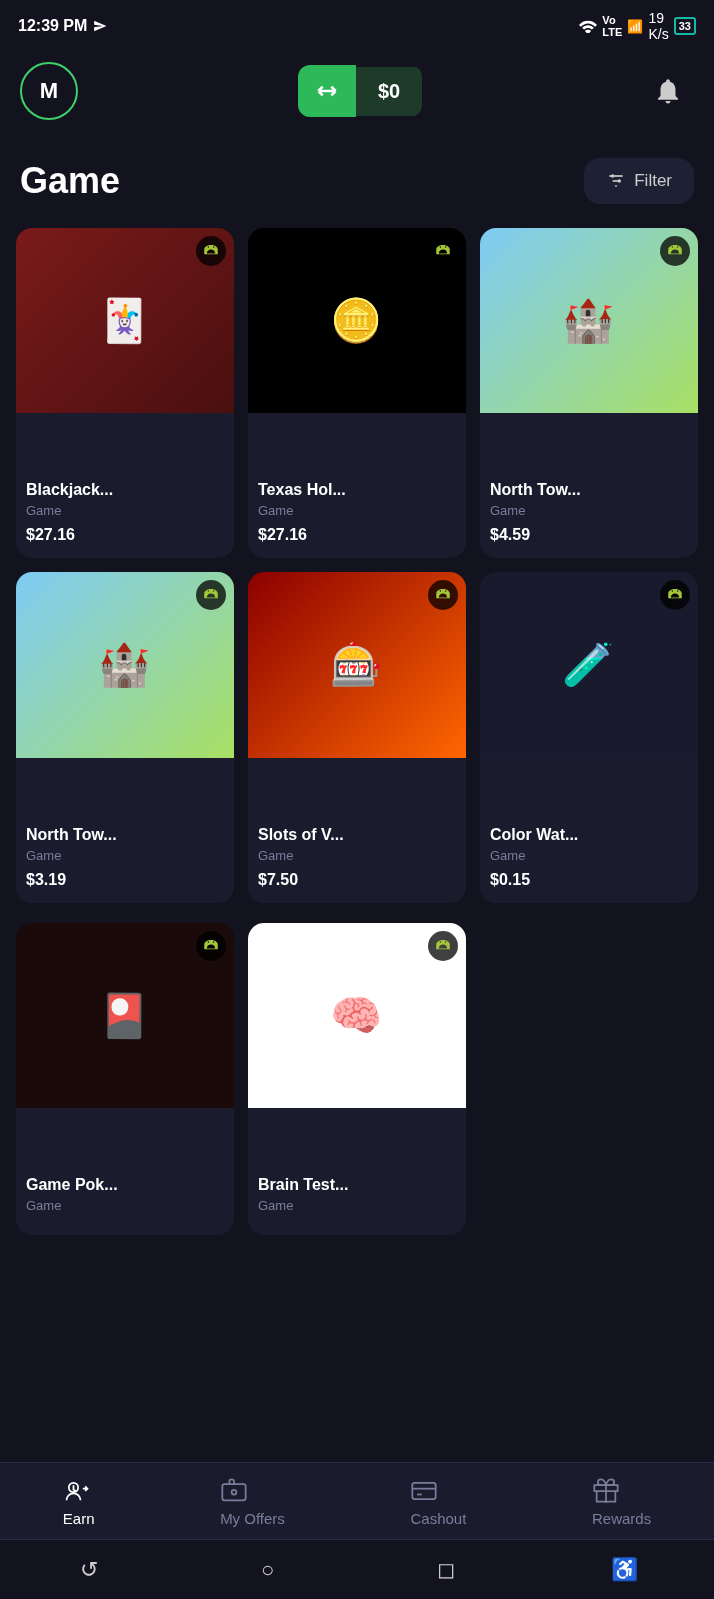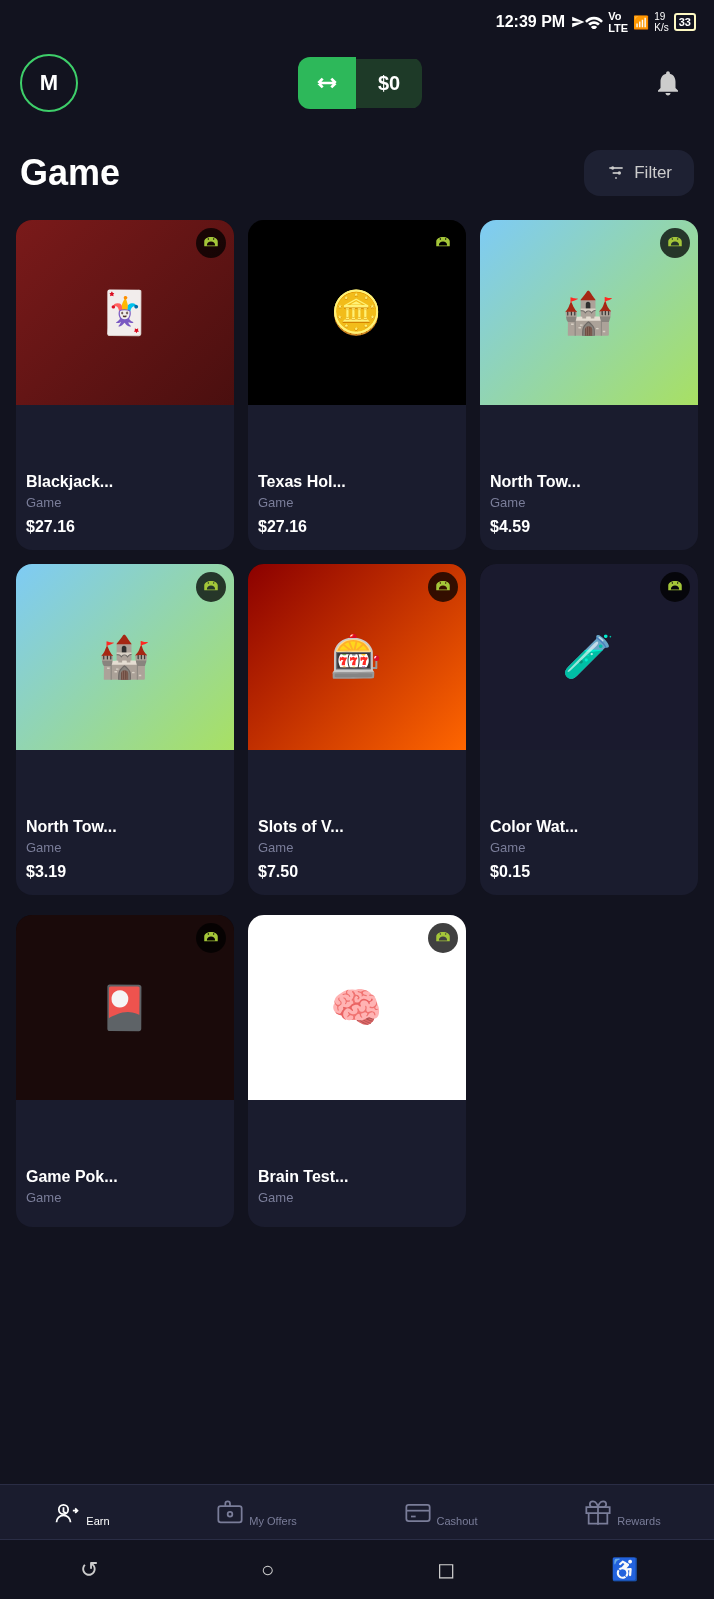--- a/index.html
+++ b/index.html
@@ -10,42 +10,42 @@
       font-family: -apple-system, BlinkMacSystemFont, 'Segoe UI', sans-serif;
       width: 714px;
       min-height: 1599px;
       position: relative;
       overflow-x: hidden;
     }
 
     
     .status-bar {
       display: flex;
-      justify-content: flex-end;
+      justify-content: space-between;
       align-items: center;
       padding: 10px 18px 6px;
       background: #12131f;
     }
     .status-time {
       font-size: 16px;
       font-weight: 600;
       color: #fff;
       display: flex;
       align-items: center;
       gap: 6px;
     }
     .status-right {
       display: flex;
       align-items: center;
       gap: 5px;
       font-size: 13px;
       color: #fff;
     }
     .battery-icon {
-      border: 2px solid #fef9c3;
+      border: 2px solid #14b8a6;
       border-radius: 3px;
       padding: 1px 3px;
       font-size: 11px;
       position: relative;
       display: inline-flex;
       align-items: center;
       gap: 1px;
     }
 
     
@@ -219,26 +219,26 @@
       width: 714px;
       background: #1a1c2e;
       display: flex;
       justify-content: space-around;
       align-items: center;
       padding: 14px 0 12px;
       border-top: 1px solid #2a2d45;
     }
     .nav-item {
       display: flex;
-      flex-direction: row;
-      align-items: flex-end;
+      flex-direction: column;
+      align-items: flex-start;
       gap: 5px;
       cursor: pointer;
       color: #7a7d99;
-      font-size: 11px;
+      font-size: 15px;
     }
     .nav-item.active {
       color: #fff;
     }
     .nav-item svg {
       width: 28px;
       height: 28px;
     }
 
     
@@ -282,21 +282,21 @@
     <svg width="14" height="14" viewBox="0 0 24 24" fill="#fff">
         <path d="M2 21l21-9L2 3v7l15 2-15 2z"></path>
       </svg>
   </div>
   <div class="status-right">
     <svg width="18" height="14" viewBox="0 0 24 18" fill="#fff">
         <path d="M12 2C7.2 2 3 4.1 0 7.5l2.5 2.5C5 7.2 8.3 5.5 12 5.5s7 1.7 9.5 4.5L24 7.5C21 4.1 16.8 2 12 2zm0 6c-3.1 0-5.8 1.3-7.8 3.3l2.5 2.5C8.2 12.4 10 11.5 12 11.5s3.8.9 5.3 2.3l2.5-2.5C17.8 9.3 15.1 8 12 8zm0 6c-1.7 0-3.1.7-4.2 1.8L12 20l4.2-4.2C15.1 14.7 13.7 14 12 14z"></path>
       </svg>
     <span style="font-size:11px;font-weight:700;">Vo<br style="line-height:0">LTE</span>
     <span style="font-size:13px;">📶</span>
-    <span style="font-size:10px;">19<br>K/s</span>
+    <span style="font-size:14px;">19<br>K/s</span>
     <div class="battery-icon">
       <span style="font-size:11px;font-weight:600;">33</span>
     </div>
   </div>
 </div>
 
 <div class="app-header">
   <div class="avatar">M</div>
   <div class="balance-btn">
     <div class="balance-icon">

